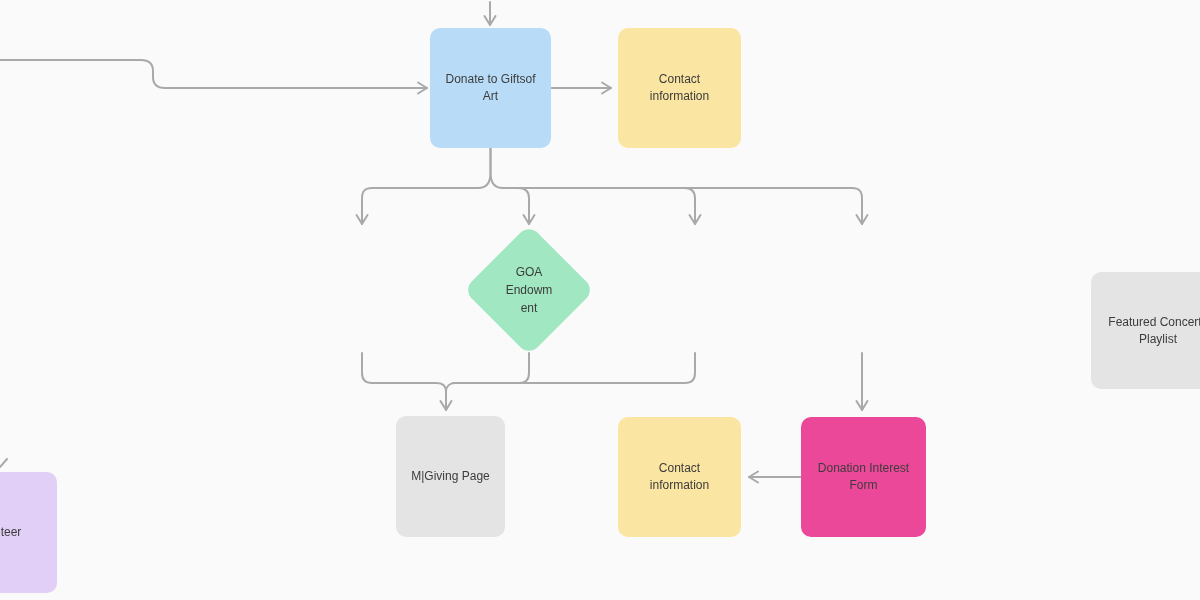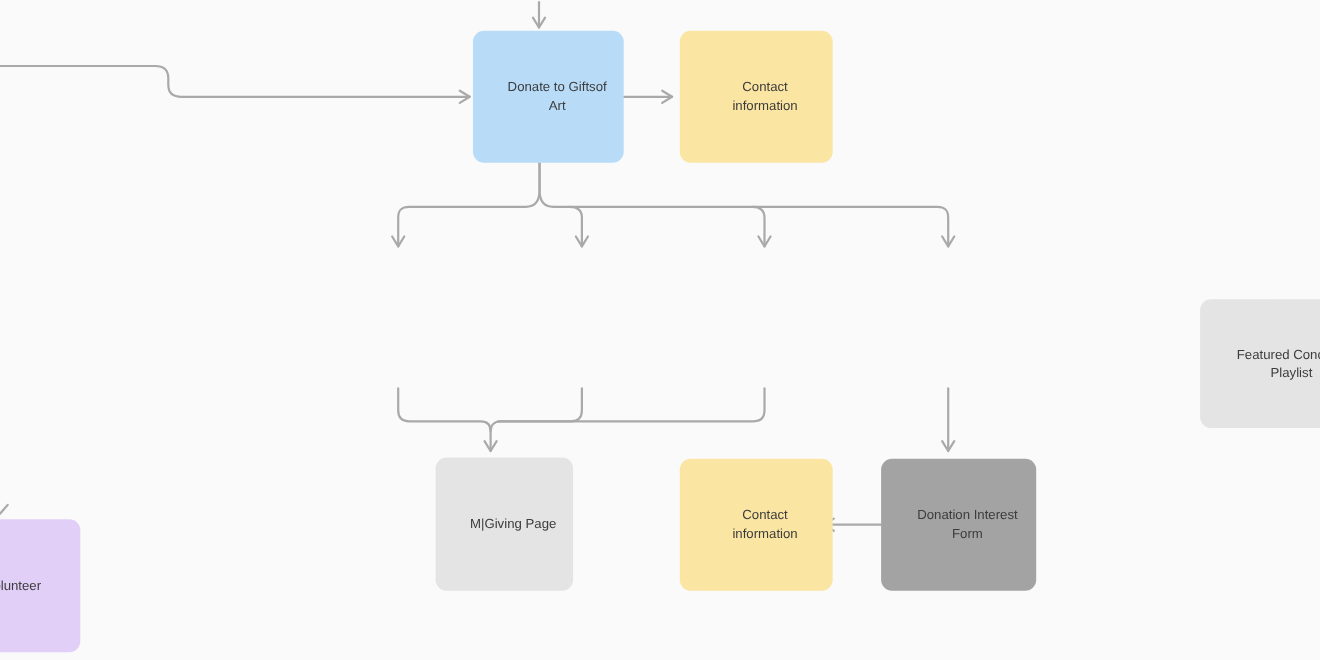--- a/index.html
+++ b/index.html
@@ -7,21 +7,21 @@
     width:1200px;height:600px;overflow:hidden;position:relative;
     background:#fafafa;
     font-family:"Liberation Sans",sans-serif;
   }
   #canvas{position:absolute;inset:0;width:1200px;height:600px;}
   #connector-layer{position:absolute;left:0;top:0;z-index:1;}
   .node{
     position:absolute;z-index:2;
     display:flex;align-items:center;justify-content:center;
     text-align:center;border-radius:10px;
-    font-size:12px;line-height:17px;color:#3c3c3c;padding-left:16px;
+    font-size:12px;line-height:17px;color:#3c3c3c;
   }
   .node .label{white-space:pre-line;position:relative;z-index:1;padding:0 6px;}
   .diamond{border-radius:0;background:transparent !important;}
   .diamond .shape{
     position:absolute;left:50%;top:50%;width:93px;height:93px;
     transform:translate(-50%,-50%) rotate(45deg);
     border-radius:12px;
   }
   .diamond .label{line-height:18px;}
   
@@ -69,33 +69,39 @@
     <span class="label">Donate to Giftsof
 Art</span>
   </div>
 
   <div class="node" id="node-contact-top" style="background: rgb(251, 229, 162);">
     <span class="label">Contact
 information</span>
   </div>
 
 
+  <div class="node diamond" id="node-endowment">
+    <span class="shape" style="background: rgb(160, 231, 194);"></span>
+    <span class="label">GOA
+Endowm
+ent</span>
+  </div>
 
 
 
   <div class="node" id="node-giving-page" style="background: rgb(228, 228, 228);">
     <span class="label">M|Giving Page</span>
   </div>
 
   <div class="node" id="node-contact-bottom" style="background: rgb(251, 229, 162);">
     <span class="label">Contact
 information</span>
   </div>
 
-  <div class="node" id="node-donation-form" style="background: #a3a3a3;">
+  <div class="node" id="node-donation-form" style="background: #ec4899;">
     <span class="label">Donation Interest
 Form</span>
   </div>
 
   <div class="node" id="node-featured" style="background: rgb(228, 228, 228);">
     <span class="label">Featured Concerts
 Playlist</span>
   </div>
 
   <div class="node" id="node-volunteer" style="background: rgb(226, 207, 248);">

